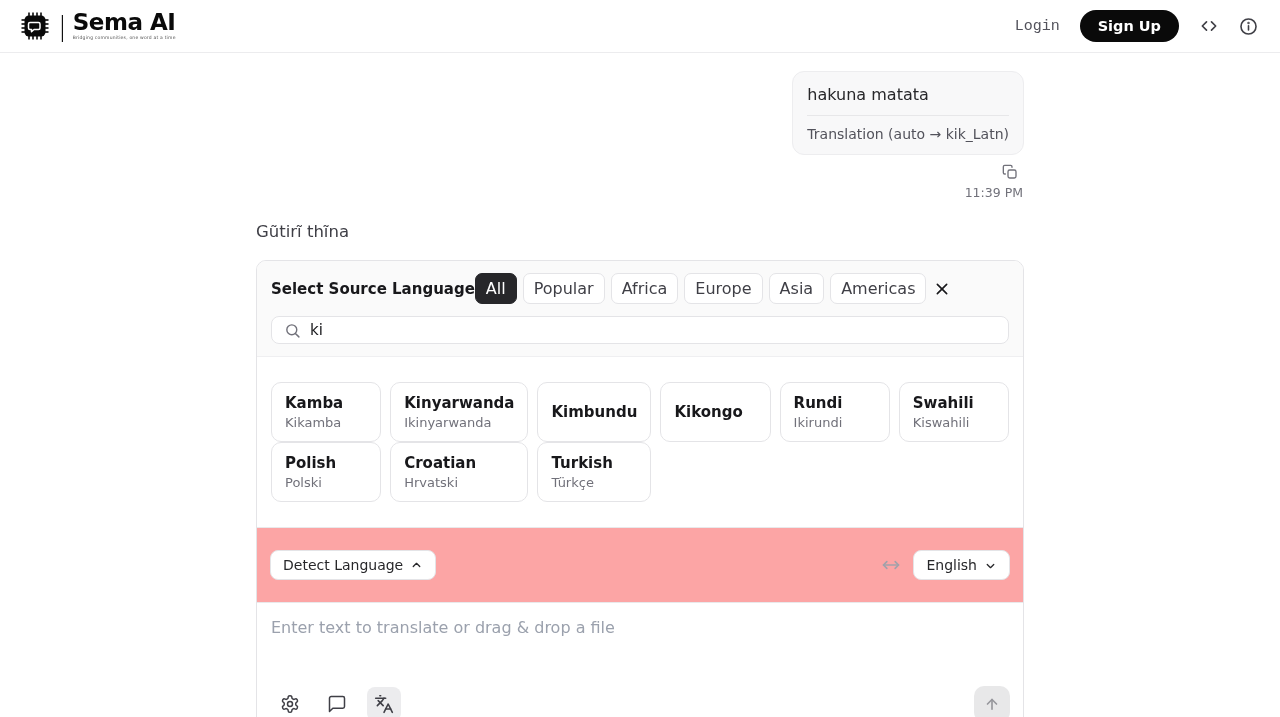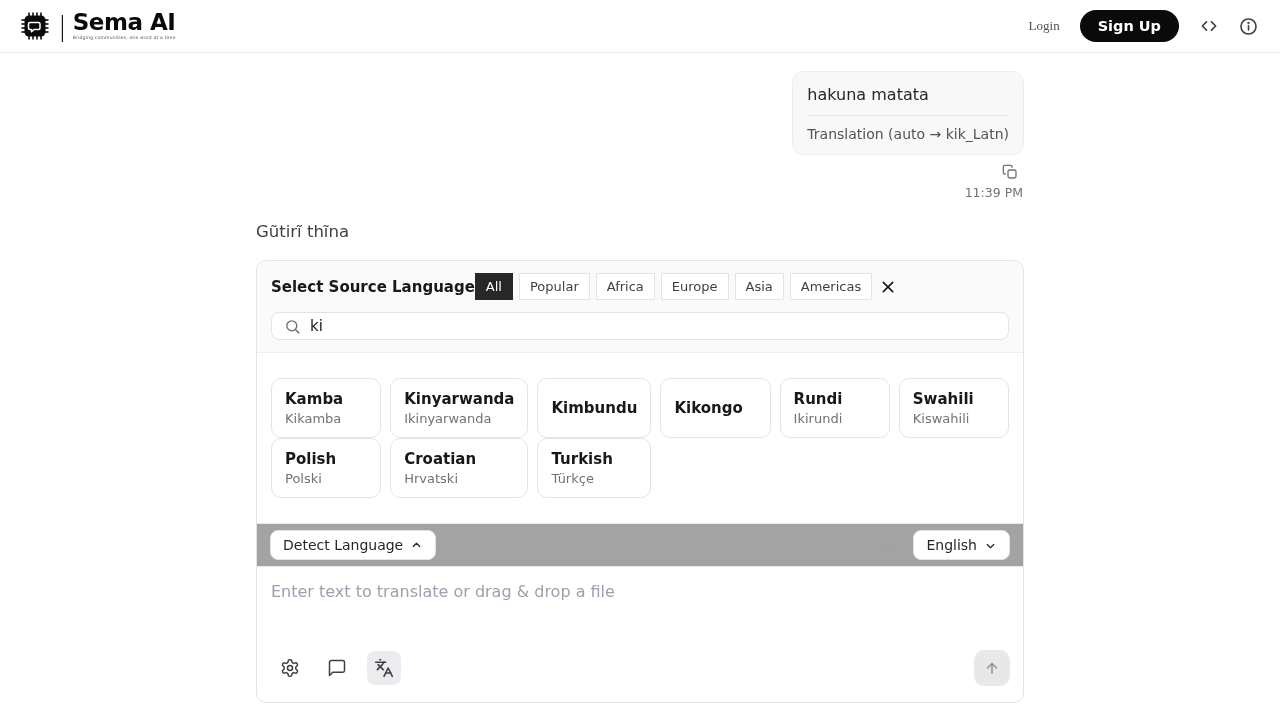--- a/index.html
+++ b/index.html
@@ -8,22 +8,22 @@
 
   
   .header { height:53px; display:flex; align-items:center; justify-content:space-between;
     padding:0 22px 0 20px; border-bottom:1px solid #ececee; background:#fff; }
   .brand { display:flex; align-items:center; gap:6px; }
   .brand-divider { font-size:26px; font-weight:300; color:#111; margin-left:2px; }
   .brand-text-wrap { display:flex; flex-direction:column; line-height:1; }
   .brand-name { font-size:23px; font-weight:800; letter-spacing:-0.5px; color:#0a0a0a; }
   .brand-tagline { font-size:4.5px; color:#555; margin-top:2px; letter-spacing:.2px; }
   .header-right { display:flex; align-items:center; gap:20px; }
-  .login-link { font-size:13px; color:#52525b; background:none; border:none; cursor:pointer;
-    font-family:Liberation Serif, serif; }
+  .login-link { font-size:15px; color:#52525b; background:none; border:none; cursor:pointer;
+    font-family:Liberation Mono, monospace; }
   .signup-btn { background:#0a0a0a; color:#fff; border:none; border-radius:999px;
     padding:8px 18px; font-size:14.5px; font-weight:600; cursor:pointer; font-family:inherit; }
   .hicon { color:#3f3f46; display:flex; align-items:center; cursor:pointer; background:none; border:none; }
 
   
   .main { width:768px; margin:0 auto; display:flex; flex-direction:column; }
 
   
   .bubble-row { display:flex; justify-content:flex-end; margin-top:18px; }
   .bubble { background:#f8f8f9; border:1px solid #ededef; border-radius:12px;
@@ -38,41 +38,41 @@
   
   .response-text { font-size:16.5px; color:#3f3f46; margin-top:22px; }
 
   
   .panel { margin-top:19px; border:1px solid #e4e4e7; border-radius:10px; overflow:hidden;
     background:#fff; }
   .panel-top { background:#fafafa; padding:12px 14px 12px 14px; }
   .panel-top-row { display:flex; align-items:center; justify-content:flex-start; }
   .panel-title { font-size:15px; font-weight:700; color:#18181b; }
   .chips { display:flex; align-items:center; gap:6px; }
-  .chip { background:#fff; border:1px solid #e4e4e7; border-radius:0; padding:5px 10px;
-    font-size:13px; color:#3f3f46; cursor:pointer; font-family:inherit; white-space:nowrap; }
+  .chip { background:#fff; border:1px solid #e4e4e7; border-radius:7px; padding:5px 10px;
+    font-size:16px; color:#3f3f46; cursor:pointer; font-family:inherit; white-space:nowrap; }
   .chip.active { background:#27272a; border-color:#27272a; color:#fff; }
   .close-btn { background:none; border:none; color:#18181b; cursor:pointer; display:flex;
     margin-left:8px; }
   .search-box { margin-top:12px; height:28px; background:#fff; border:1px solid #e4e4e7;
     border-radius:8px; display:flex; align-items:center; padding:0 12px; gap:9px; }
   .search-box svg { color:#71717a; flex:0 0 auto; }
   .search-input { border:none; outline:none; flex:1; font-size:15px; color:#18181b;
     font-family:inherit; background:transparent; }
 
   .grid-section { padding:25px 14px; border-top:1px solid #efeff1; background:#fff; }
   .lang-grid { display:grid; grid-template-columns:repeat(6,1fr); gap:0 9px; }
   .lang-card { border:1px solid #e4e4e7; border-radius:10px; background:#fff; height:60px;
     padding:8px 13px; display:flex; flex-direction:column; justify-content:center; gap:3px;
     cursor:pointer; }
   .lang-name { font-size:15px; font-weight:700; color:#18181b; line-height:1.2; }
   .lang-native { font-size:13px; color:#71717a; line-height:1.2; }
 
-  .lang-bar { background:#a3a3a3; border-top:1px solid #e9e9eb; border-bottom:1px solid #e9e9eb;
-    padding:6px 13px; display:flex; align-items:center; justify-content:space-between; }
+  .lang-bar { background:#fca5a5; border-top:1px solid #e9e9eb; border-bottom:1px solid #e9e9eb;
+    padding:22px 13px; display:flex; align-items:center; justify-content:space-between; }
   .lang-btn { background:#fff; border:1px solid #e4e4e7; border-radius:8px; padding:6px 12px;
     font-size:14px; color:#27272a; display:flex; align-items:center; gap:7px; cursor:pointer;
     font-family:inherit; }
   .lang-bar-right { display:flex; align-items:center; gap:12px;justify-content:center; }
   .swap-btn { background:none; border:none; color:#a1a1aa; cursor:pointer; display:flex; }
 
   .compose-area { padding:15px 14px 0 14px; min-height:76px; }
   .compose-input { width:100%; border:none; outline:none; resize:none; font-size:16px;
     font-family:inherit; color:#27272a; height:58px; background:transparent; }
   .compose-input::placeholder { color:#9ba1ad; }

